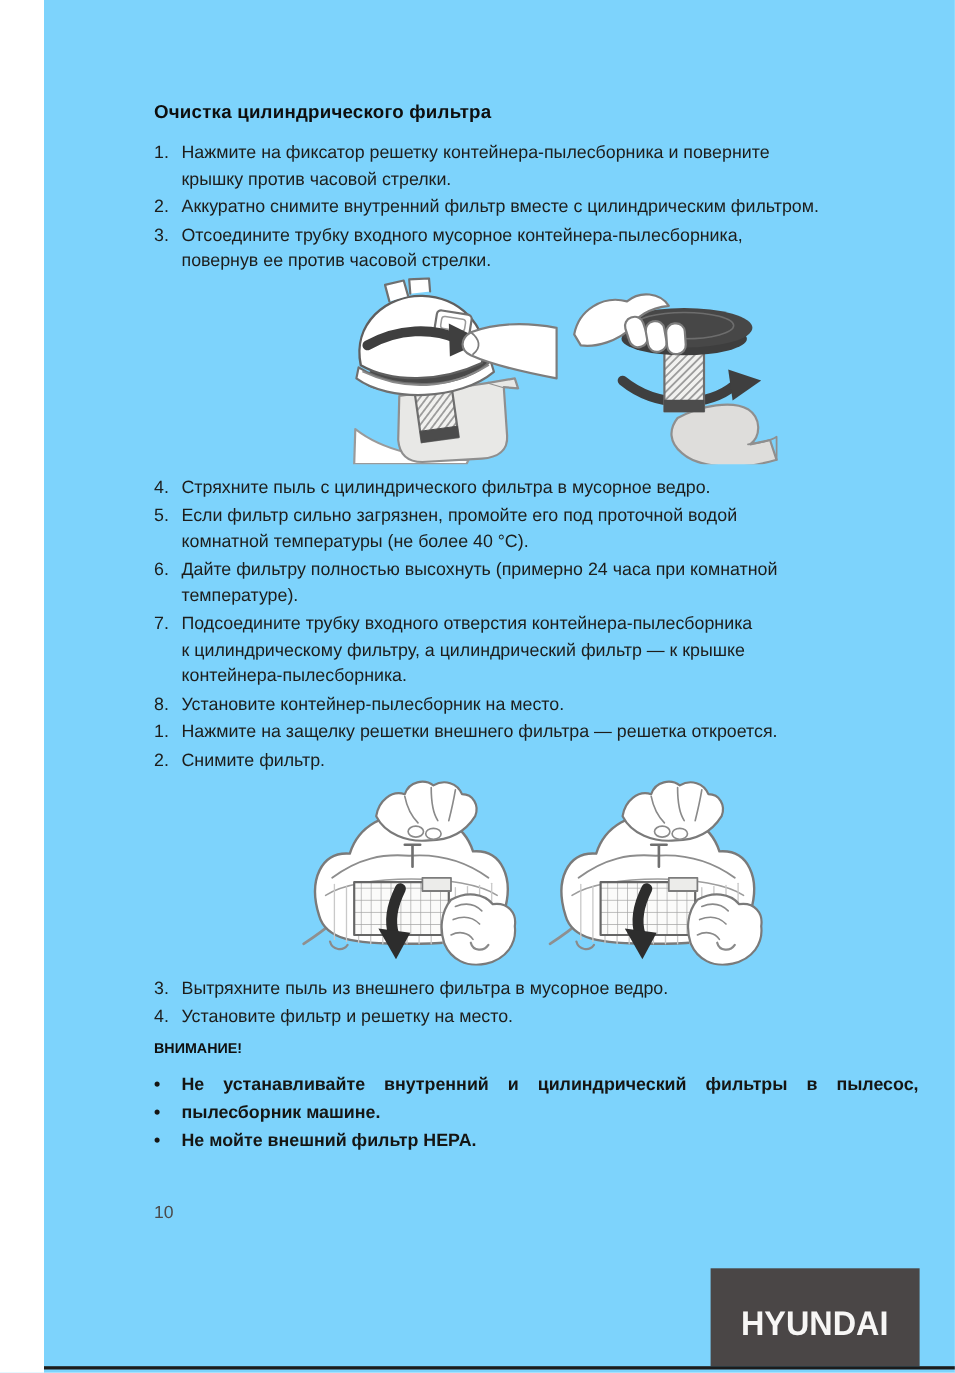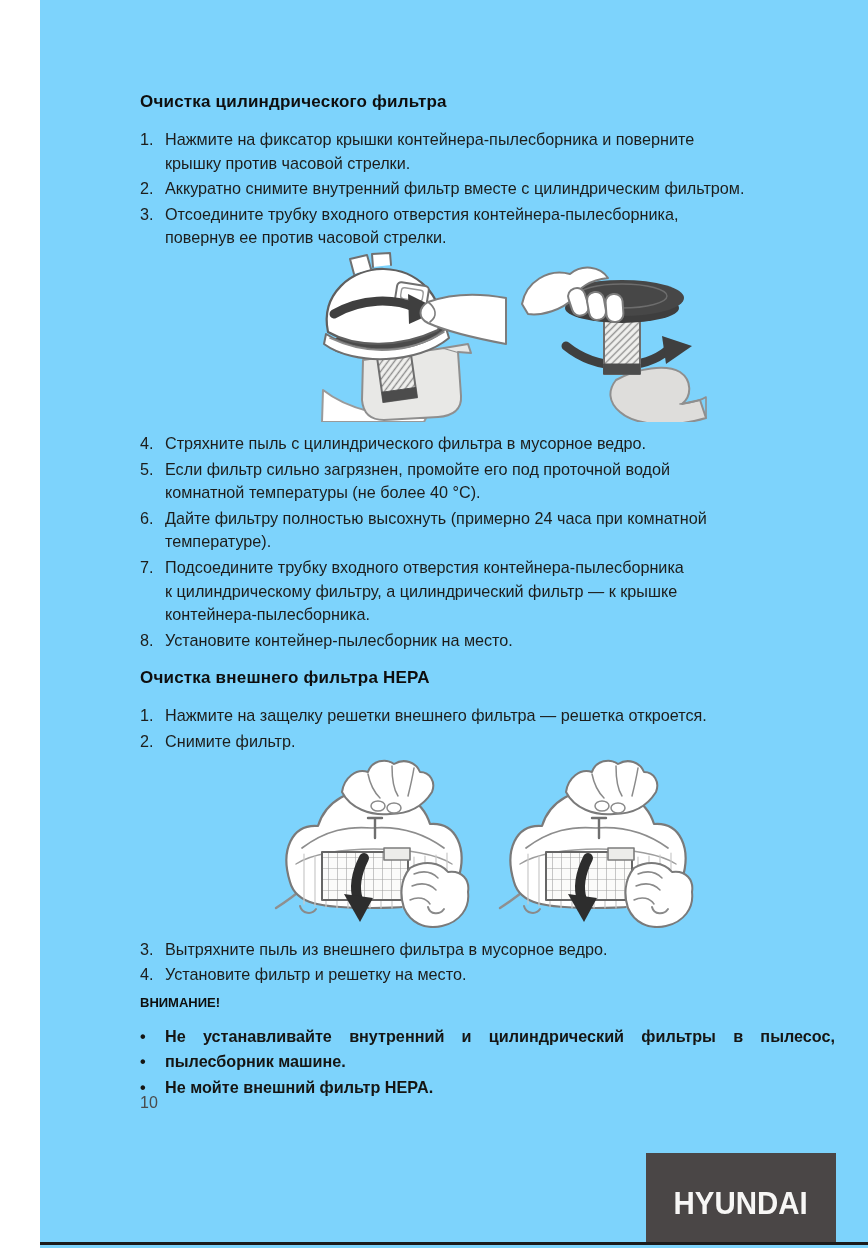--- a/index.html
+++ b/index.html
@@ -69,30 +69,30 @@
 <body>
 
 <div class="page">
   <main class="content">
 
     <h2 class="sec">Очистка цилиндрического фильтра</h2>
 
     <div class="steps">
       <div class="step">
         <span class="num">1.</span>
-        <span class="txt">Нажмите на фиксатор крышки контейнера-пылесборника и поверните
+        <span class="txt">Нажмите на фиксатор решетку контейнера-пылесборника и поверните
 крышку против часовой стрелки.</span>
       </div>
       <div class="step">
         <span class="num">2.</span>
         <span class="txt">Аккуратно снимите внутренний фильтр вместе с цилиндрическим фильтром.</span>
       </div>
       <div class="step">
         <span class="num">3.</span>
-        <span class="txt">Отсоедините трубку входного отверстия контейнера-пылесборника,
+        <span class="txt">Отсоедините трубку входного мусорное контейнера-пылесборника,
 повернув ее против часовой стрелки.</span>
       </div>
     </div>
 
     <figure class="fig">
       <svg width="440" height="170" viewBox="0 0 440 170">
         <defs>
           <pattern id="hatchA" width="5" height="5" patternUnits="userSpaceOnUse" patternTransform="rotate(45)">
             <rect width="5" height="5" fill="#f1f1ef"></rect>
             <line x1="2.5" y1="0" x2="2.5" y2="5" stroke="#8d8d8d" stroke-width="1.4"></line>
@@ -161,21 +161,20 @@
         <span class="txt">Подсоедините трубку входного отверстия контейнера-пылесборника
 к цилиндрическому фильтру, а цилиндрический фильтр — к крышке
 контейнера-пылесборника.</span>
       </div>
       <div class="step">
         <span class="num">8.</span>
         <span class="txt">Установите контейнер-пылесборник на место.</span>
       </div>
     </div>
 
-    <h2 class="sec" style="margin-top:16px;">Очистка внешнего фильтра HEPA</h2>
 
     <div class="steps">
       <div class="step">
         <span class="num">1.</span>
         <span class="txt">Нажмите на защелку решетки внешнего фильтра — решетка откроется.</span>
       </div>
       <div class="step">
         <span class="num">2.</span>
         <span class="txt">Снимите фильтр.</span>
       </div>

